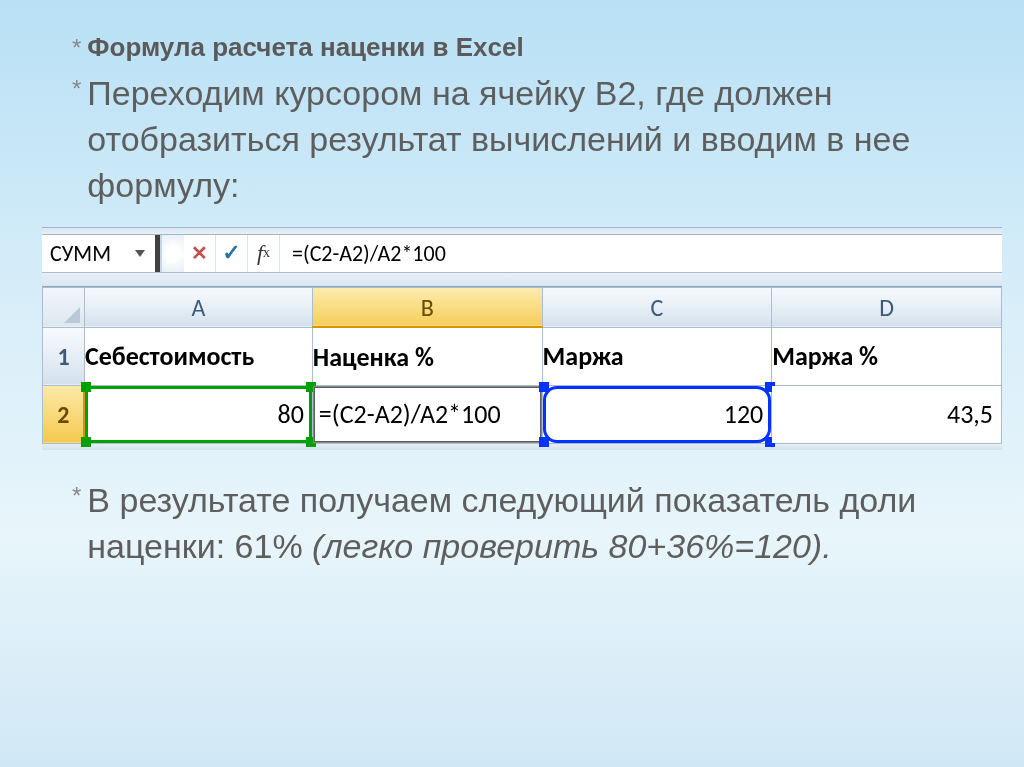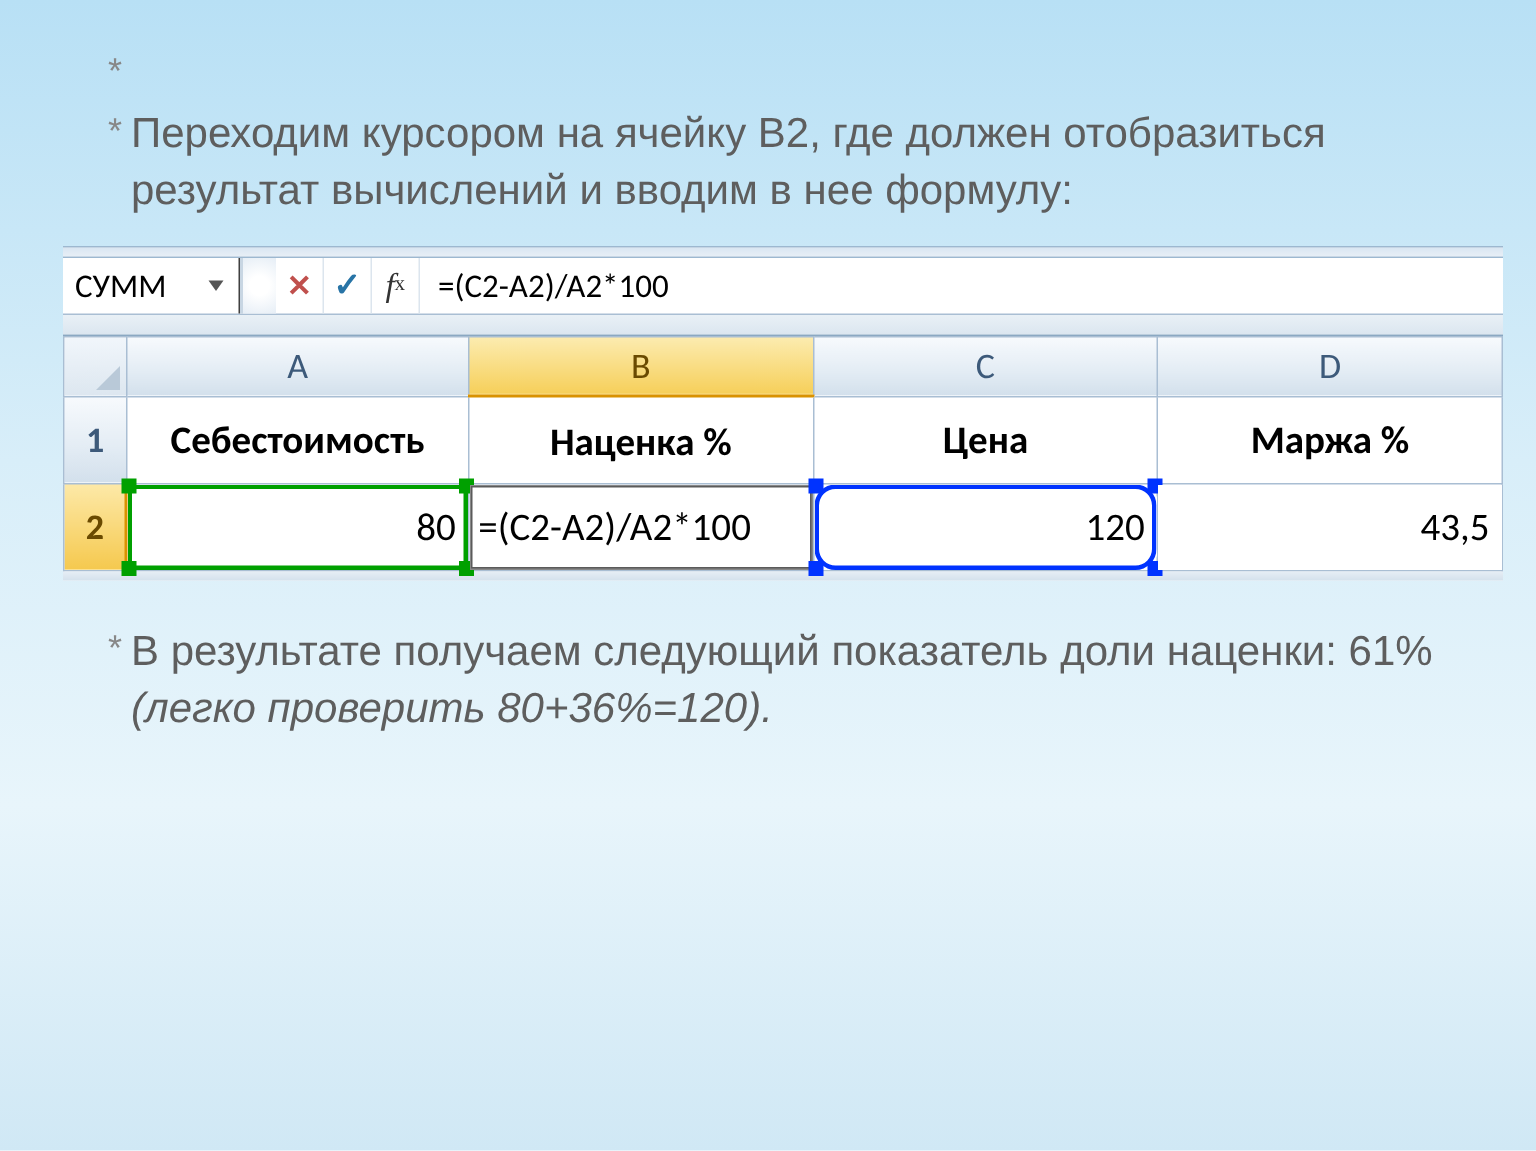--- a/index.html
+++ b/index.html
@@ -27,21 +27,21 @@
     margin-right: 6px;
     margin-top: 2px;
     font-weight: normal;
   }
   .title {
     font-weight: bold;
     font-size: 26px;
     color: #5a5a5a;
   }
   .body-text {
-    font-size: 28px;
+    font-size: 34px;
     color: #5e5e5e;
     font-weight: normal;
   }
   .result-block { margin-top: 28px; }
 
   
   .excel-wrap {
     margin: 18px 0 0 -30px;
     width: 960px;
     background: #fff;
@@ -59,21 +59,21 @@
     background: #fff;
     border-bottom: 1px solid #a9bed3;
   }
   .name-box {
     width: 118px;
     display: flex;
     align-items: center;
     padding: 0 6px 0 8px;
     font: 22px Calibri, Arial, sans-serif;
     color: #000;
-    border-right: 1px solid #404040;
+    border-right: 5px solid #404040;
     position: relative;
   }
   .name-box .dd {
     margin-left: auto;
     width: 18px; height: 18px;
     position: relative;
   }
   .name-box .dd::after {
     content: "";
     position: absolute; left: 4px; top: 6px;
@@ -162,21 +162,21 @@
     color: #000;
     text-align: right;
     padding: 4px 8px;
     background: #fff;
     position: relative;
     font-weight: normal;
   }
   .hdr-cell {
     height: 58px;
     font-size: 26px;
-    text-align: center;
+    text-align: left;
     font-weight: bold;
     color: #000;
     background:#fff;
   }
   .cA { width: 228px; }
   .cB { width: 230px; }
   .cC { width: 230px; }
   .cD { width: 230px; }
 
   .range-green { box-shadow: inset 0 0 0 3px #00a000; }
@@ -201,20 +201,21 @@
   }
   .italic { font-style: italic; }
 </style>
 </head>
 <body>
 
 <div class="content">
 
   <div class="bullet-line">
     <span class="asterisk">*</span>
+    <span class="title">Формула расчета наценки в Excel</span>
   </div>
 
   <div class="bullet-line">
     <span class="asterisk">*</span>
     <span class="body-text">Переходим курсором на ячейку B2, где должен отобразиться результат вычислений и вводим в нее формулу:</span>
   </div>
 
   <div class="excel-wrap">
     <div class="ribbon-top"></div>
 
@@ -238,21 +239,21 @@
         <th class="corner"></th>
         <th class="col-hdr cA">A</th>
         <th class="col-hdr cB sel">B</th>
         <th class="col-hdr cC">C</th>
         <th class="col-hdr cD">D</th>
       </tr>
       <tr>
         <th class="row-hdr">1</th>
         <td class="hdr-cell">Себестоимость</td>
         <td class="hdr-cell">Наценка %</td>
-        <td class="hdr-cell">Цена</td>
+        <td class="hdr-cell">Маржа</td>
         <td class="hdr-cell">Маржа %</td>
       </tr>
       <tr>
         <th class="row-hdr sel">2</th>
         <td class="data-cell range-green">
           <span>80</span>
           <span class="handle hg tl"></span><span class="handle hg tr"></span><span class="handle hg bl"></span><span class="handle hg br"></span>
         </td>
         <td class="data-cell editing">
           <span>=(C2-A2)/A2*100</span>

